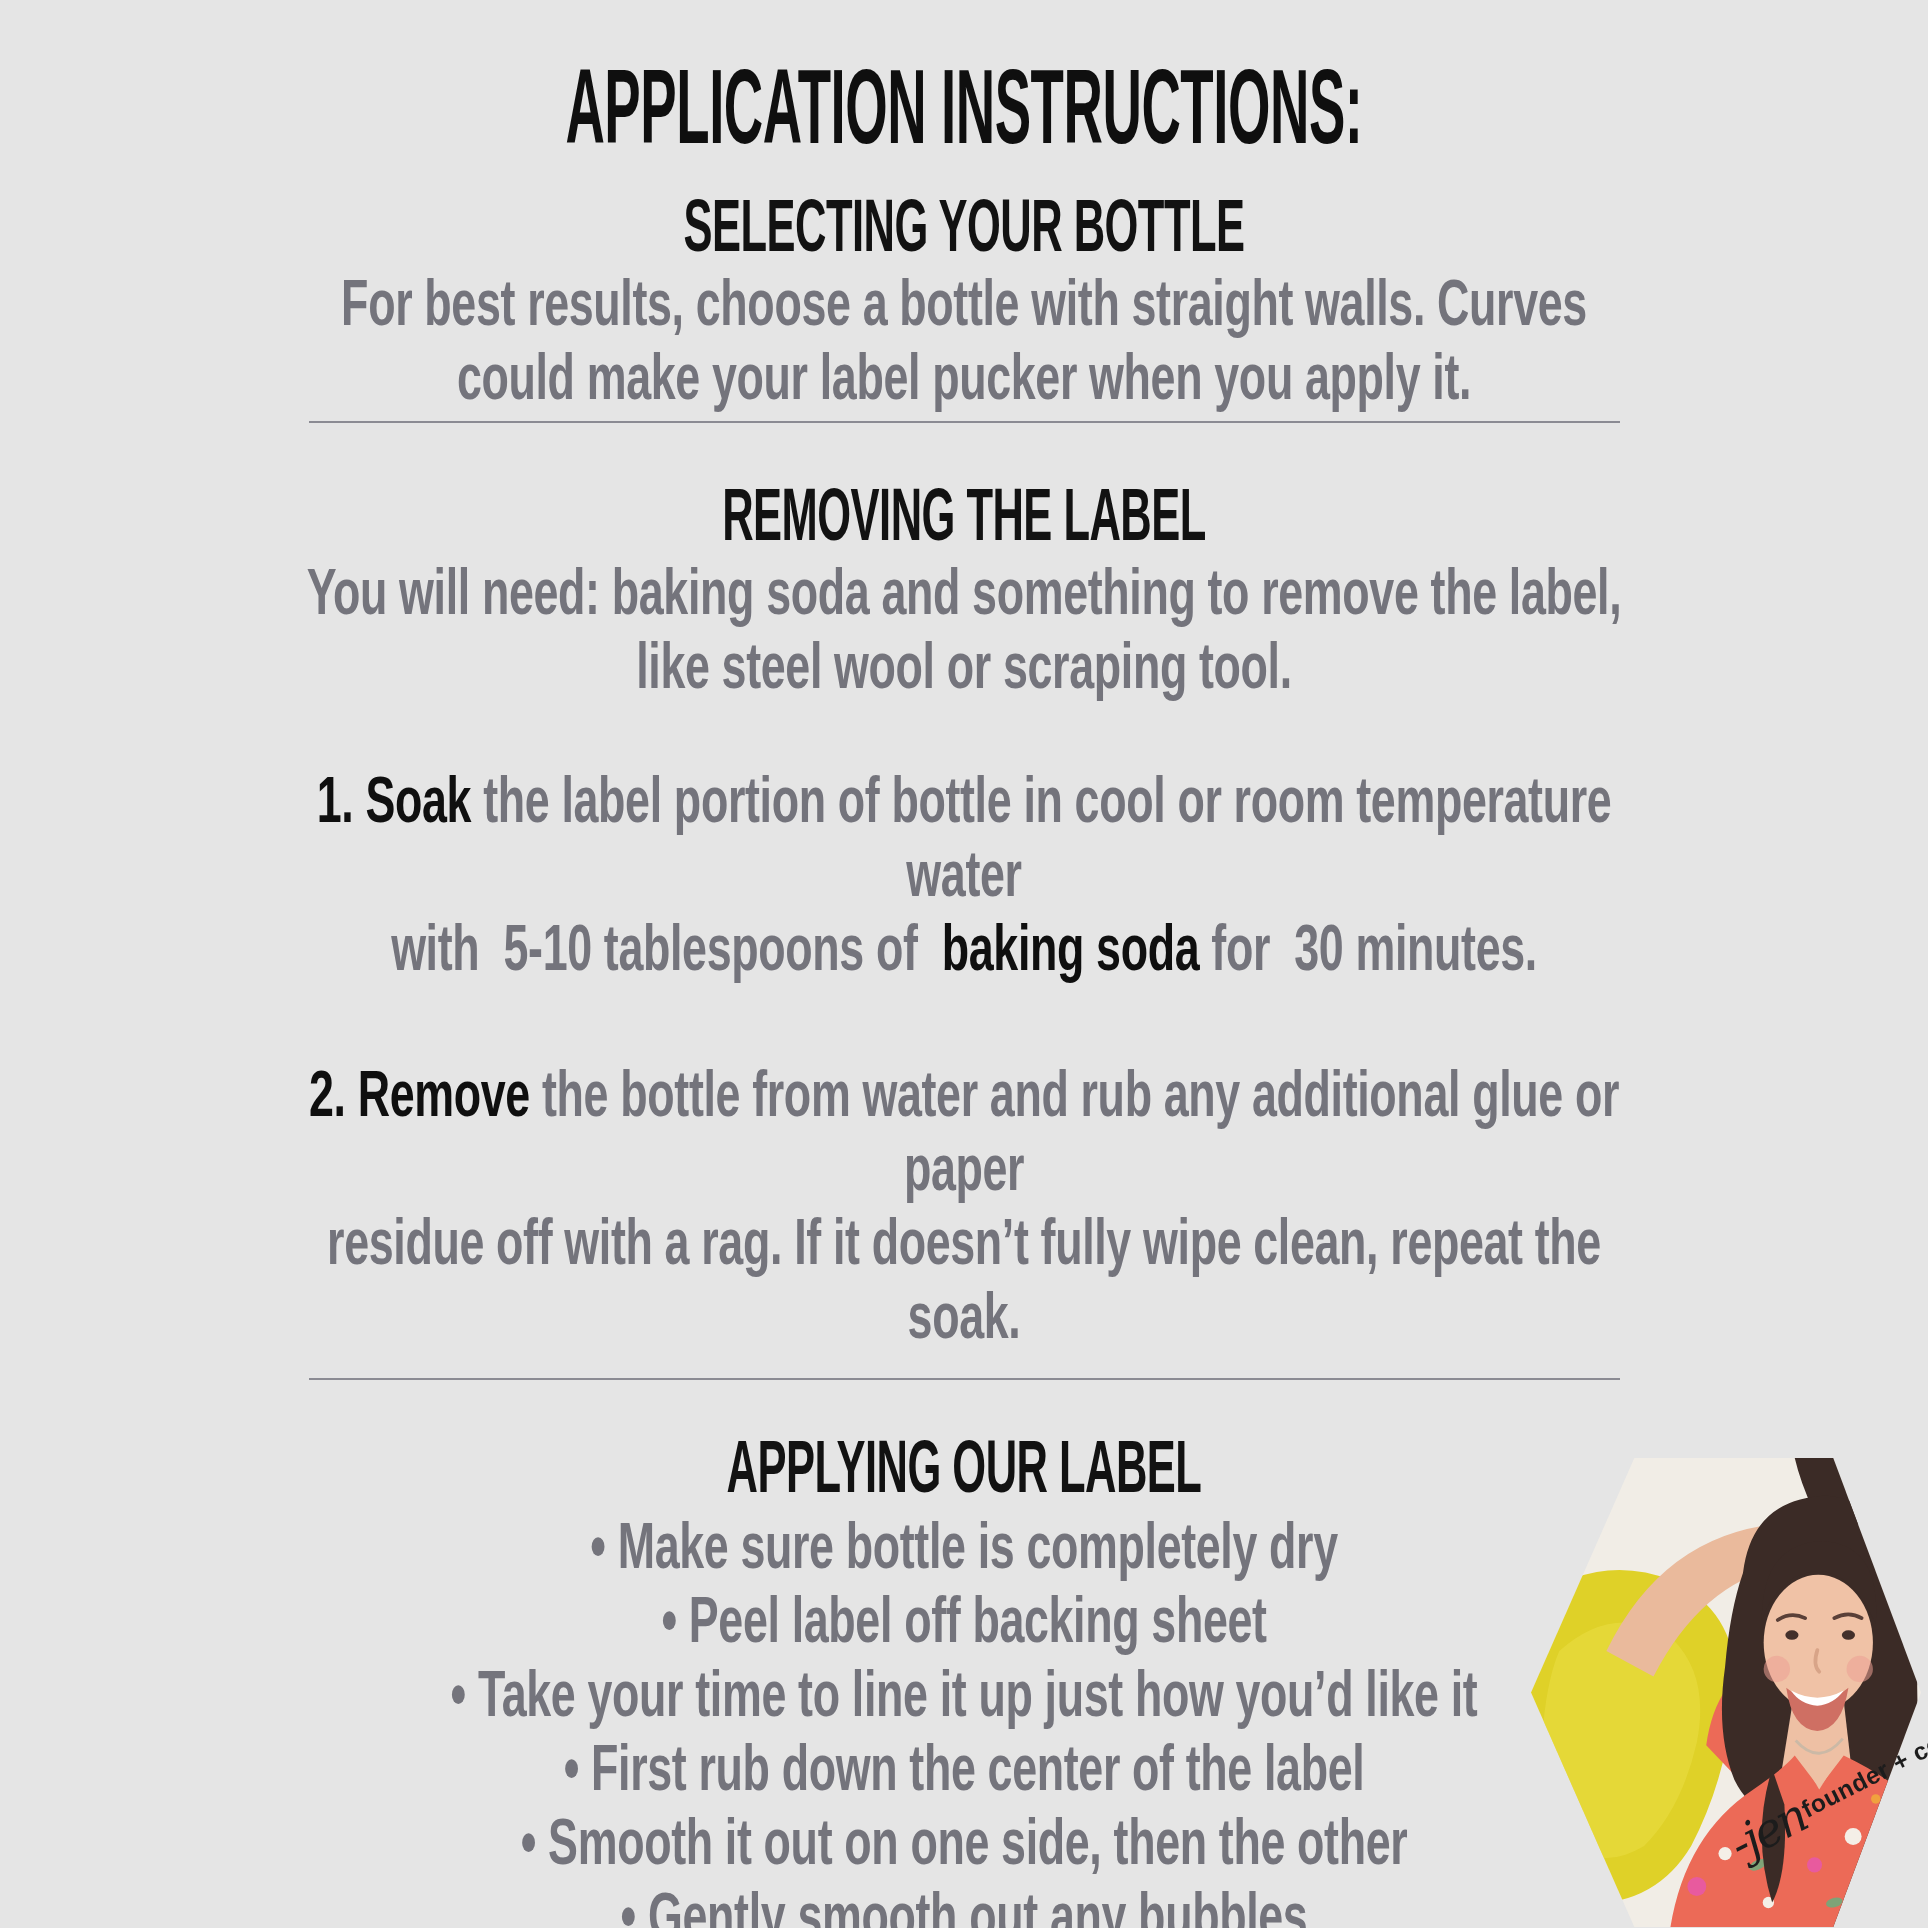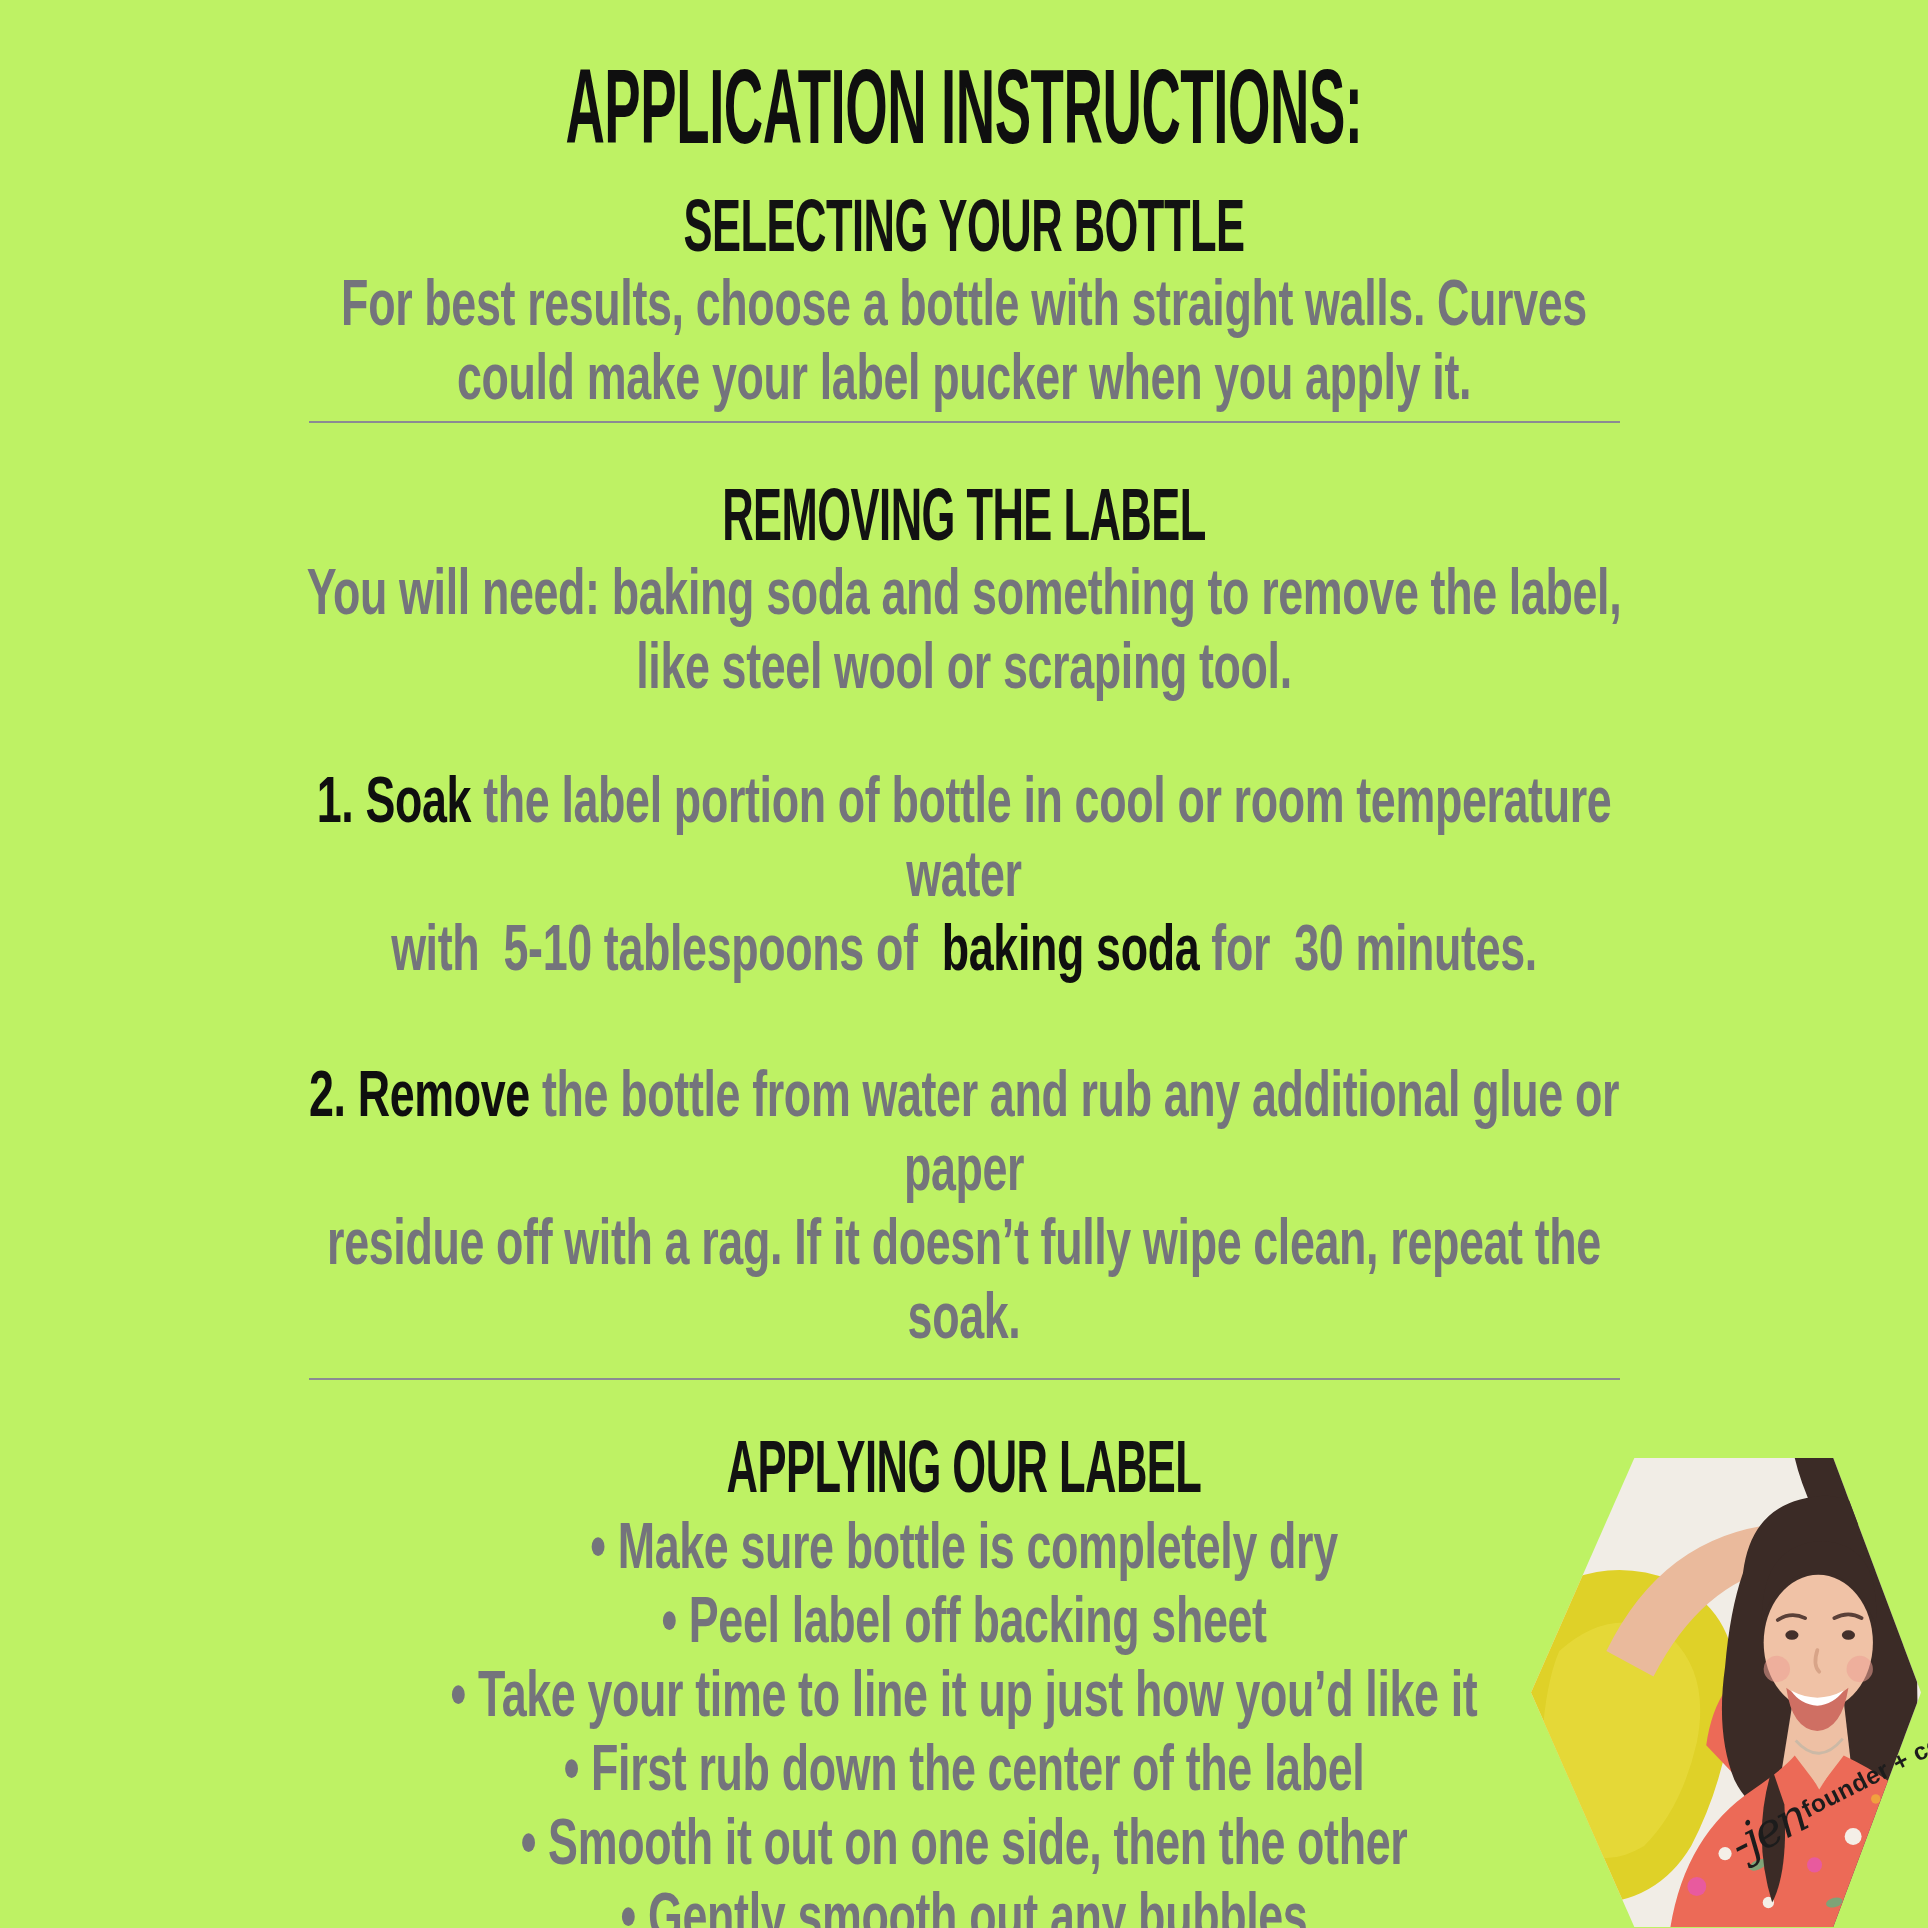--- a/index.html
+++ b/index.html
@@ -1,17 +1,17 @@
 <!DOCTYPE html>
 <html style="font-size:15px"><head>
 <meta charset="utf-8">
 <style>
   html,body{margin:0;padding:0;background:#ffffff;}
   .canvas{
-    position:relative;width:1928px;height:1928px;background:#bef264;overflow:hidden;
+    position:relative;width:1928px;height:1928px;background:#e5e5e5;overflow:hidden;
     font-family:"Liberation Sans",sans-serif;font-weight:700;
   }
   .tx{text-align:center;transform-origin:50% 0;}
   .h1{font-size:105px;line-height:105px;transform:scaleX(0.52);color:#0f0f0f;letter-spacing:-0.9px;margin-top:54px;}
   .h2{font-size:75px;line-height:75px;transform:scaleX(0.58);color:#121212;letter-spacing:-0.9px;}
   .para{font-size:64px;color:#74747c;transform:scaleX(0.70);letter-spacing:-0.5px;}
   .bl{line-height:74px;white-space:pre-wrap;}
   .seg-b{color:#0f0f0f;}
   .divider{width:1311px;margin:0 auto;border-top:2.8px solid #8b8b93;height:0;}
 

